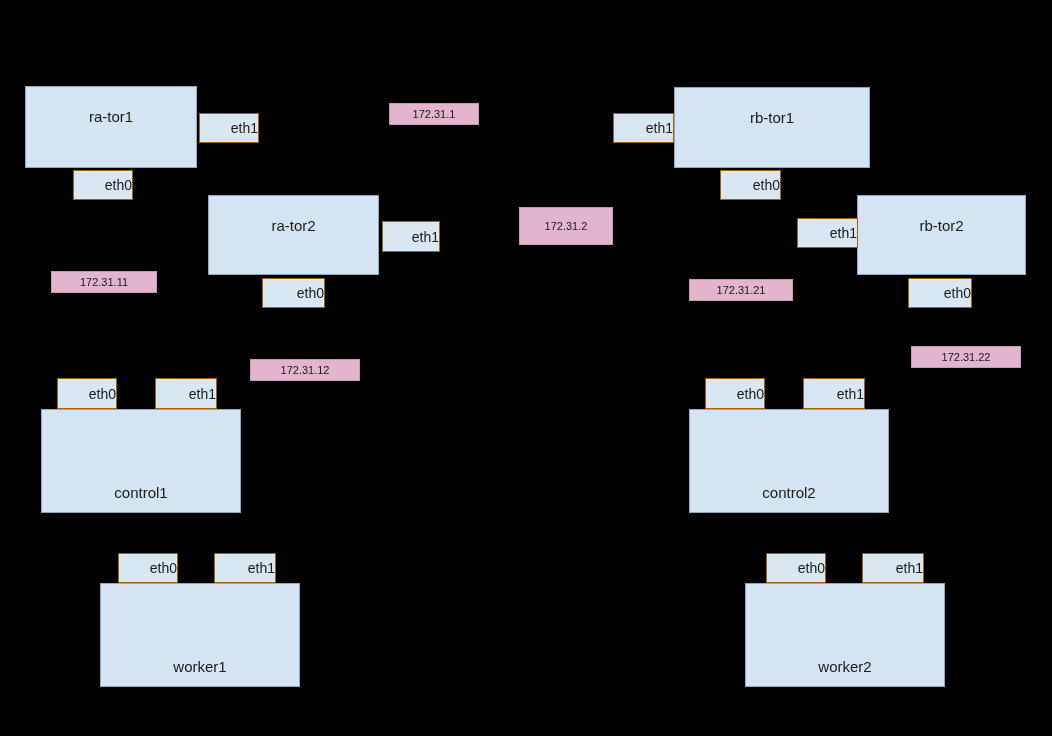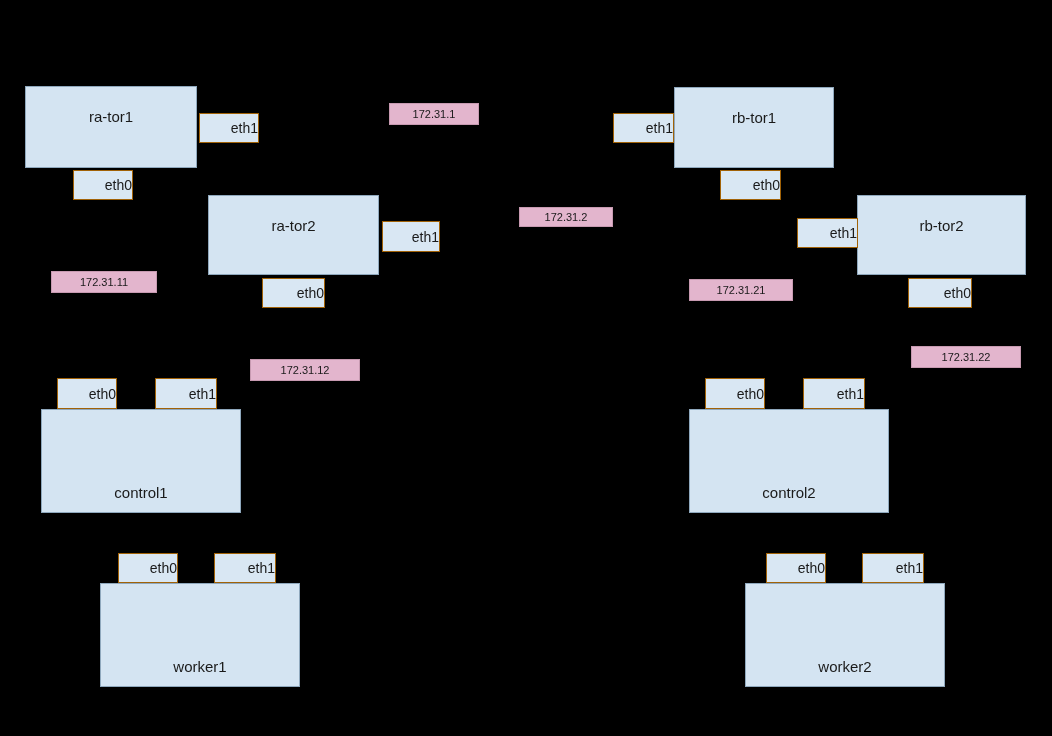--- a/index.html
+++ b/index.html
@@ -75,21 +75,21 @@
       </div>
       <div class="node cap-top" style="left: 208px; top: 195px; width: 171px; height: 80px;">
         <span class="node-label">ra-tor2</span>
       </div>
       <div class="node cap-low" style="left: 41px; top: 409px; width: 200px; height: 104px;">
         <span class="node-label">control1</span>
       </div>
       <div class="node cap-low" style="left: 100px; top: 583px; width: 200px; height: 104px; justify-content: flex-end;">
         <span class="node-label">worker1</span>
       </div>
-      <div class="node cap-top" style="left: 674px; top: 87px; width: 160px; height: 81px;">
+      <div class="node cap-top" style="left: 674px; top: 87px; width: 196px; height: 81px;">
         <span class="node-label">rb-tor1</span>
       </div>
       <div class="node cap-top" style="left: 857px; top: 195px; width: 169px; height: 80px;">
         <span class="node-label">rb-tor2</span>
       </div>
       <div class="node cap-low" style="left: 689px; top: 409px; width: 200px; height: 104px;">
         <span class="node-label">control2</span>
       </div>
       <div class="node cap-low" style="left: 745px; top: 583px; width: 200px; height: 104px;">
         <span class="node-label">worker2</span>
@@ -142,21 +142,21 @@
         <span>eth0</span>
       </div>
       <div class="iface" style="left: 862px; top: 553px; width: 62px; height: 30px;">
         <span>eth1</span>
       </div>
     </div>
   <div id="ips-layer">
       <div class="ip" style="left: 389px; top: 103px; width: 90px; height: 22px;">
         <span>172.31.1</span>
       </div>
-      <div class="ip" style="left: 519px; top: 207px; width: 94px; height: 20px;">
+      <div class="ip" style="left: 519px; top: 207px; width: 94px; height: 38px;">
         <span>172.31.2</span>
       </div>
       <div class="ip" style="left: 51px; top: 271px; width: 106px; height: 22px;">
         <span>172.31.11</span>
       </div>
       <div class="ip" style="left: 250px; top: 359px; width: 110px; height: 22px;">
         <span>172.31.12</span>
       </div>
       <div class="ip" style="left: 689px; top: 279px; width: 104px; height: 22px; justify-content: center;">
         <span>172.31.21</span>

